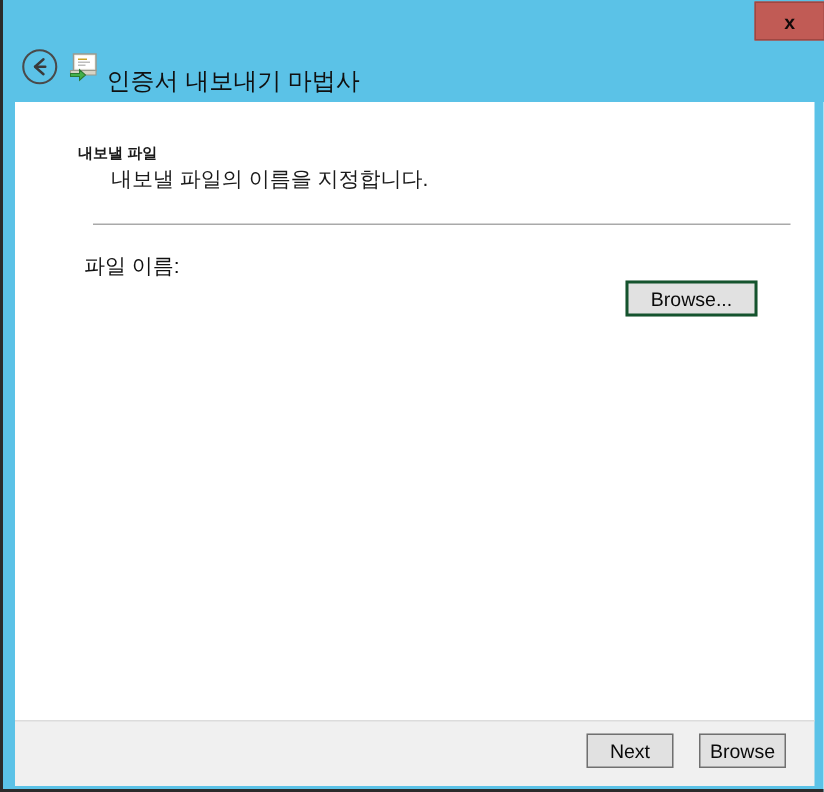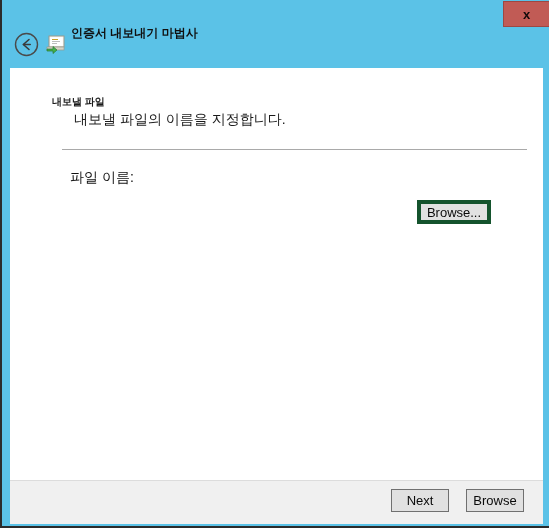--- a/index.html
+++ b/index.html
@@ -69,26 +69,25 @@
     position: absolute;
     left: 43px;
     top: 34px;
     width: 21px;
     height: 21px;
   }
 
   #title-text {
     position: absolute;
     left: 69px;
-    top: 25px;
-    font-size: 12px;
+    top: 44px;
+    font-size: 16px;
     color: #101010;
     white-space: nowrap;
     letter-spacing: 0px;
-    font-weight: bold;
   }
 
   
   #content-pane {
     position: absolute;
     left: 8px;
     top: 68px;
     width: 533px;
     height: 412px;
     background: #ffffff;
@@ -119,21 +118,21 @@
     position: absolute;
     left: 60px;
     top: 149px;
     width: 465px;
     height: 1px;
     background: #a9a9a9;
   }
 
   #filename-label {
     position: absolute;
-    left: 68px;
+    left: 54px;
     top: 169px;
     font-size: 14px;
     color: #101010;
     white-space: nowrap;
   }
 
   #filename-input {
     position: absolute;
     left: 74px;
     top: 190px;
@@ -145,26 +144,26 @@
     font-family: "Liberation Sans", sans-serif;
     font-size: 13px;
     color: #0a0a0a;
     padding: 0 4px;
     outline: none;
   }
 
   #browse-button {
     position: absolute;
     left: 415px;
-    top: 200px;
-    width: 74px;
+    top: 187px;
+    width: 88px;
     height: 24px;
     box-sizing: border-box;
     background: #E1E1E1;
-    border: 4px solid #14532d;
+    border: 2px solid #14532d;
     font-family: "Liberation Sans", sans-serif;
     font-size: 13px;
     color: #0a0a0a;
     cursor: pointer;
     padding: 0;
   }
 
   
   #footer-bar {
     position: absolute;

